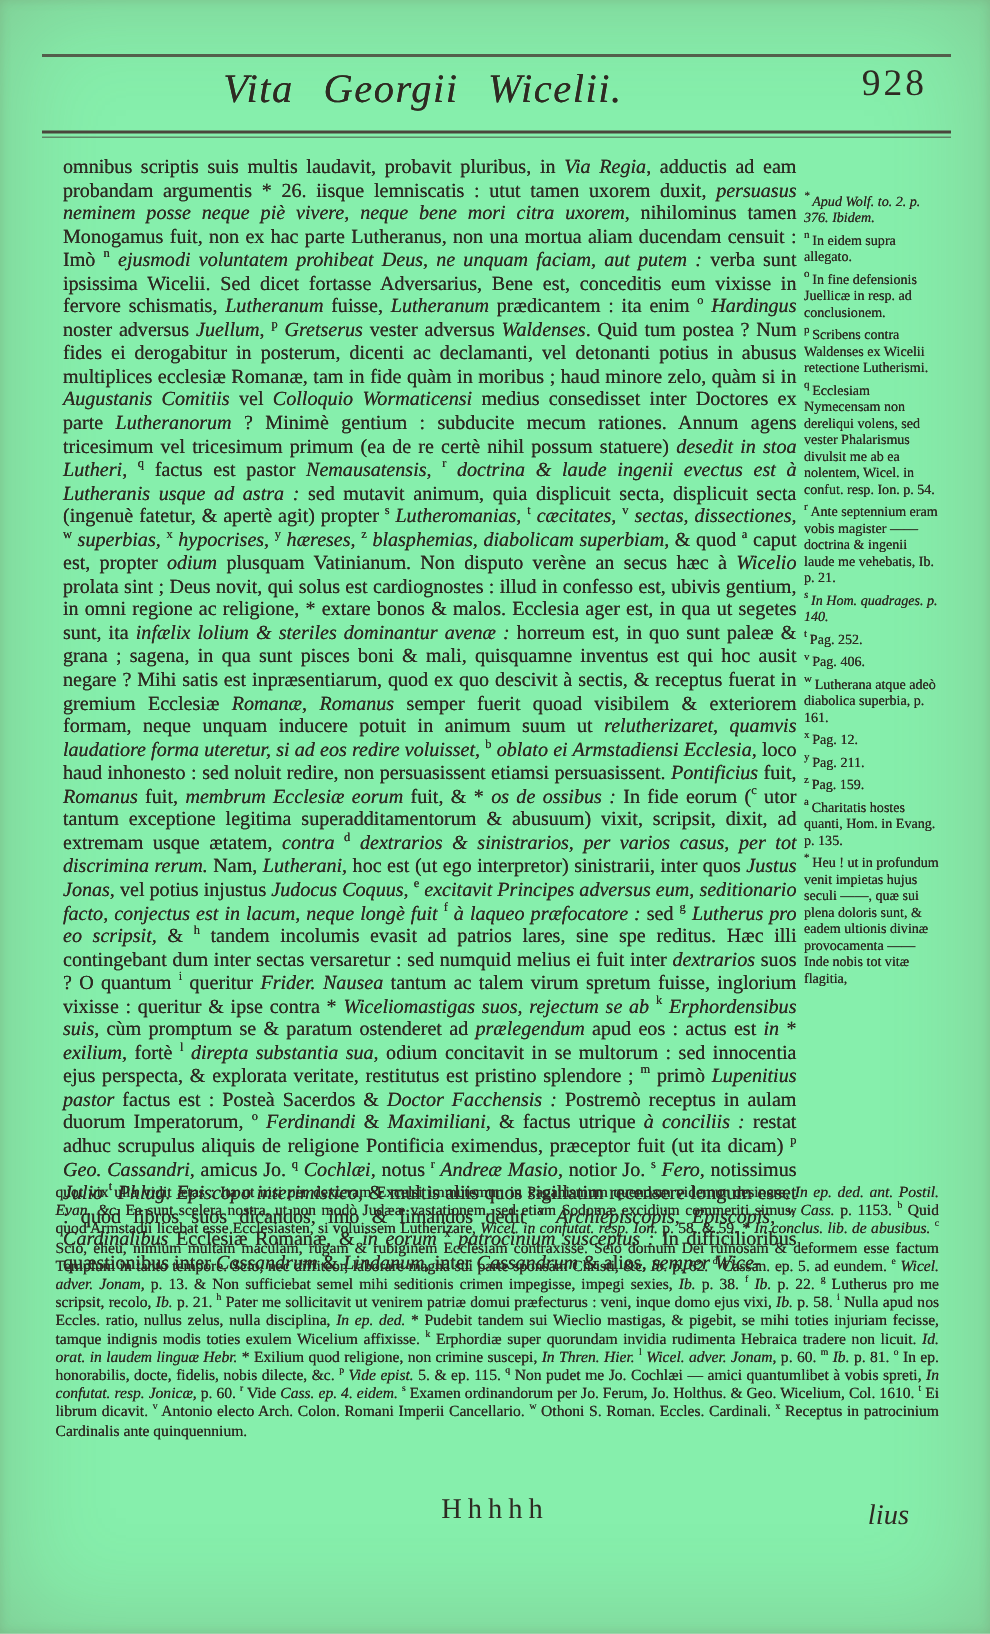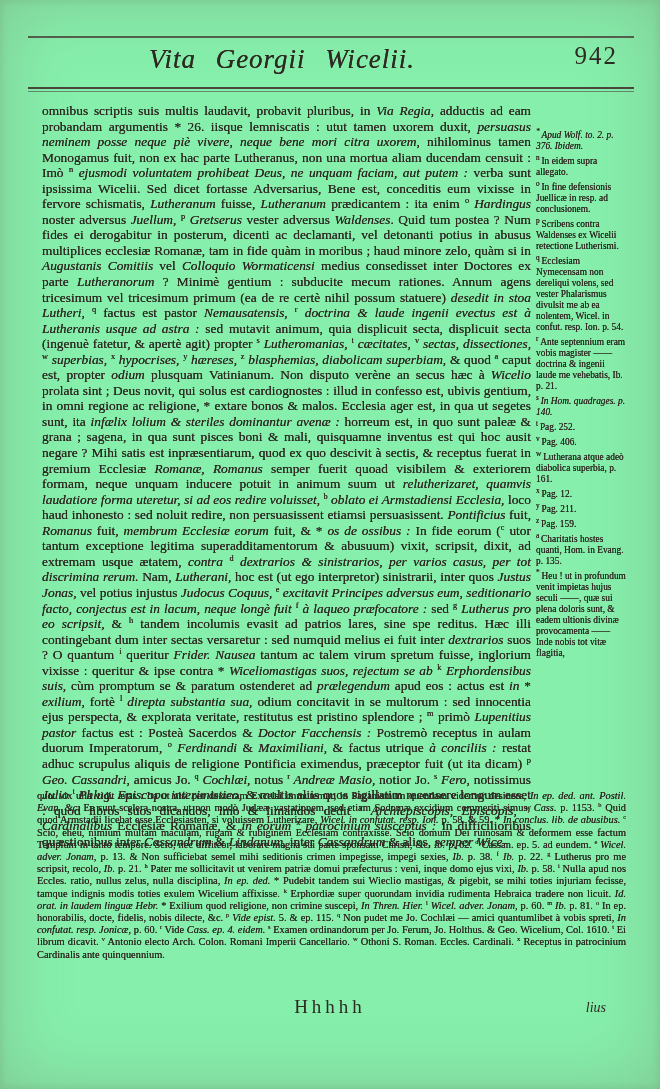--- a/index.html
+++ b/index.html
@@ -34,32 +34,32 @@
   .mnote{margin-bottom:4px;}
   .footnotes{
     position:absolute;top:790px;left:37px;width:589px;
     font-size:10.4px;line-height:12.2px;text-align:justify;
     text-shadow:0 0 .25px currentColor;
   }
   .signature{
     position:absolute;top:996px;left:0;right:0;text-align:center;
     font-size:19px;letter-spacing:4px;
   }
-  .catchword{position:absolute;top:1000px;right:54px;font-style:italic;font-size:14px;}
+  .catchword{position:absolute;top:1000px;right:54px;font-style:italic;font-size:19px;}
   .it{font-style:italic;}
   .sup{vertical-align:super;font-size:.62em;line-height:0;}
   .mnote .sup{font-size:.78em;}
 </style>
 </head>
 <body>
 
 <div class="page" style="background: #86efac; color: rgb(46, 42, 34);">
   <div class="rule rule-top"></div>
   <div class="header-title">Vita Georgii Wicelii.</div>
-  <div class="pagenum">942</div>
+  <div class="pagenum">928</div>
   <div class="rule rule-mid-a"></div>
   <div class="rule rule-mid-b"></div>
 
   <div class="bodytext" id="body-text"><span>omnibus scriptis suis multis laudavit, probavit pluribus, in </span><span class="it">Via Regia</span><span>, adductis ad eam probandam argumentis * 26. iisque lemniscatis : utut tamen uxorem duxit, </span><span class="it">persuasus neminem posse neque piè vivere, neque bene mori citra uxorem</span><span>, nihilominus tamen Monogamus fuit, non ex hac parte Lutheranus, non una mortua aliam ducendam censuit : Imò </span><span class="sup">n</span><span class="it"> ejusmodi voluntatem prohibeat Deus, ne unquam faciam, aut putem :</span><span> verba sunt ipsissima Wicelii.  Sed dicet fortasse Adversarius, Bene est, conceditis eum vixisse in fervore schismatis, </span><span class="it">Lutheranum</span><span> fuisse, </span><span class="it">Lutheranum</span><span> prædicantem : ita enim </span><span class="sup">o</span><span class="it"> Hardingus</span><span> noster adversus </span><span class="it">Juellum</span><span>, </span><span class="sup">p</span><span class="it"> Gretserus</span><span> vester adversus </span><span class="it">Waldenses</span><span>.  Quid tum postea ? Num fides ei derogabitur in posterum, dicenti ac declamanti, vel detonanti potius in abusus multiplices ecclesiæ Romanæ, tam in fide quàm in moribus ; haud minore zelo, quàm si in </span><span class="it">Augustanis Comitiis</span><span> vel </span><span class="it">Colloquio Wormaticensi</span><span> medius consedisset inter Doctores ex parte </span><span class="it">Lutheranorum</span><span> ? Minimè gentium : subducite mecum rationes.  Annum agens tricesimum vel tricesimum primum (ea de re certè nihil possum statuere) </span><span class="it">desedit in stoa Lutheri,</span><span> </span><span class="sup">q</span><span> factus est pastor </span><span class="it">Nemausatensis,</span><span> </span><span class="sup">r</span><span class="it"> doctrina &amp; laude ingenii evectus est à Lutheranis usque ad astra :</span><span> sed mutavit animum, quia displicuit secta, displicuit secta (ingenuè fatetur, &amp; apertè agit) propter </span><span class="sup">s</span><span class="it"> Lutheromanias,</span><span> </span><span class="sup">t</span><span class="it"> cæcitates,</span><span> </span><span class="sup">v</span><span class="it"> sectas, dissectiones,</span><span> </span><span class="sup">w</span><span class="it"> superbias,</span><span> </span><span class="sup">x</span><span class="it"> hypocrises,</span><span> </span><span class="sup">y</span><span class="it"> hæreses,</span><span> </span><span class="sup">z</span><span class="it"> blasphemias, diabolicam superbiam,</span><span> &amp; quod </span><span class="sup">a</span><span> caput est, propter </span><span class="it">odium</span><span> plusquam Vatinianum.  Non disputo verène an secus hæc à </span><span class="it">Wicelio</span><span> prolata sint ; Deus novit, qui solus est cardiognostes : illud in confesso est, ubivis gentium, in omni regione ac religione, * extare bonos &amp; malos.  Ecclesia ager est, in qua ut segetes sunt, ita </span><span class="it">infælix lolium &amp; steriles dominantur avenæ :</span><span> horreum est, in quo sunt paleæ &amp; grana ; sagena, in qua sunt pisces boni &amp; mali, quisquamne inventus est qui hoc ausit negare ?  Mihi satis est inpræsentiarum, quod ex quo descivit à sectis, &amp; receptus fuerat in gremium Ecclesiæ </span><span class="it">Romanæ, Romanus</span><span> semper fuerit quoad visibilem &amp; exteriorem formam, neque unquam inducere potuit in animum suum ut </span><span class="it">relutherizaret, quamvis laudatiore forma uteretur, si ad eos redire voluisset,</span><span> </span><span class="sup">b</span><span class="it"> oblato ei Armstadiensi Ecclesia,</span><span> loco haud inhonesto : sed noluit redire, non persuasissent etiamsi persuasissent. </span><span class="it">Pontificius</span><span> fuit, </span><span class="it">Romanus</span><span> fuit, </span><span class="it">membrum Ecclesiæ eorum</span><span> fuit, &amp; * </span><span class="it">os de ossibus :</span><span> In fide eorum (</span><span class="sup">c</span><span> utor tantum exceptione legitima superadditamentorum &amp; abusuum) vixit, scripsit, dixit, ad extremam usque ætatem, </span><span class="it">contra</span><span> </span><span class="sup">d</span><span class="it"> dextrarios &amp; sinistrarios, per varios casus, per tot discrimina rerum.</span><span>  Nam, </span><span class="it">Lutherani,</span><span> hoc est (ut ego interpretor) sinistrarii, inter quos </span><span class="it">Justus Jonas,</span><span> vel potius injustus </span><span class="it">Judocus Coquus,</span><span> </span><span class="sup">e</span><span class="it"> excitavit Principes adversus eum, seditionario facto, conjectus est in lacum, neque longè fuit</span><span> </span><span class="sup">f</span><span class="it"> à laqueo præfocatore :</span><span> sed </span><span class="sup">g</span><span class="it"> Lutherus pro eo scripsit,</span><span> &amp; </span><span class="sup">h</span><span> tandem incolumis evasit ad patrios lares, sine spe reditus.  Hæc illi contingebant dum inter sectas versaretur : sed numquid melius ei fuit inter </span><span class="it">dextrarios</span><span> suos ?  O quantum </span><span class="sup">i</span><span> queritur </span><span class="it">Frider. Nausea</span><span> tantum ac talem virum spretum fuisse, inglorium vixisse : queritur &amp; ipse contra * </span><span class="it">Wiceliomastigas suos, rejectum se ab</span><span> </span><span class="sup">k</span><span class="it"> Erphordensibus suis,</span><span> cùm promptum se &amp; paratum ostenderet ad </span><span class="it">prælegendum</span><span> apud eos : actus est </span><span class="it">in</span><span> * </span><span class="it">exilium,</span><span> fortè </span><span class="sup">l</span><span class="it"> direpta substantia sua,</span><span> odium concitavit in se multorum : sed innocentia ejus perspecta, &amp; explorata veritate, restitutus est pristino splendore ; </span><span class="sup">m</span><span> primò </span><span class="it">Lupenitius pastor</span><span> factus est : Posteà Sacerdos &amp; </span><span class="it">Doctor Facchensis :</span><span> Postremò receptus in aulam duorum Imperatorum, </span><span class="sup">o</span><span class="it"> Ferdinandi</span><span> &amp; </span><span class="it">Maximiliani,</span><span> &amp; factus utrique </span><span class="it">à conciliis :</span><span> restat adhuc scrupulus aliquis de religione Pontificia eximendus, præceptor fuit (ut ita dicam) </span><span class="sup">p</span><span class="it"> Geo. Cassandri,</span><span> amicus Jo. </span><span class="sup">q</span><span class="it"> Cochlæi,</span><span> notus </span><span class="sup">r</span><span class="it"> Andreæ Masio,</span><span> notior Jo. </span><span class="sup">s</span><span class="it"> Fero,</span><span> notissimus </span><span class="it">Julio</span><span> </span><span class="sup">t</span><span class="it"> Phlug.</span><span> </span><span class="it">Episcopo interimistico,</span><span> &amp; multis aliis quos sigillatim recensere longum esset : quod libros suos dicandos, imo &amp; limandos dedit </span><span class="sup">v</span><span class="it"> Archiepiscopis,</span><span> </span><span class="it">Episcopis,</span><span> </span><span class="sup">w</span><span class="it"> Cardinalibus</span><span> Ecclesiæ Romanæ, &amp; </span><span class="it">in eorum</span><span> </span><span class="sup">x</span><span class="it"> patrocinium susceptus :</span><span> In difficilioribus quæstionibus inter </span><span class="it">Cassandrum</span><span> &amp; </span><span class="it">Lindanum,</span><span> inter </span><span class="it">Cassandrum</span><span> &amp; alios, </span><span class="it">semper Wice-</span></div>
 
   <div class="margin" id="margin-notes">
       <div class="mnote it"><span class="sup">* </span><span>Apud Wolf. to. 2. p. 376. Ibidem.</span></div>
       <div class="mnote"><span class="sup">n </span><span>In eidem supra allegato.</span></div>
       <div class="mnote"><span class="sup">o </span><span>In fine defensionis Juellicæ in resp. ad conclusionem.</span></div>
       <div class="mnote"><span class="sup">p </span><span>Scribens contra Waldenses ex Wicelii retectione Lutherismi.</span></div>

